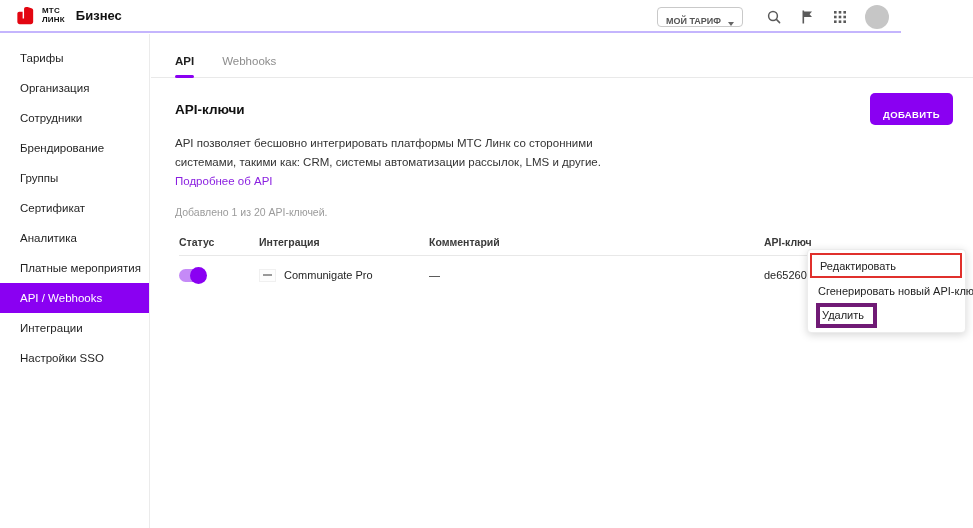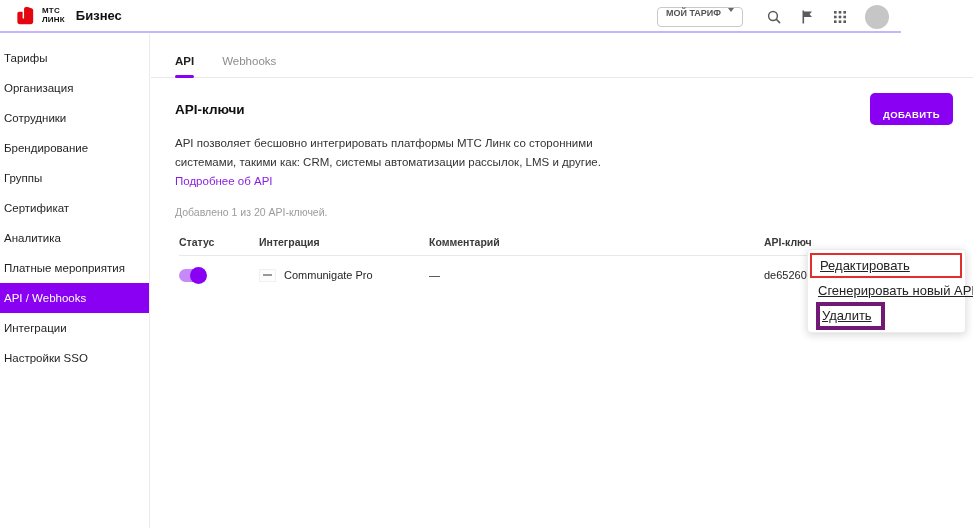--- a/index.html
+++ b/index.html
@@ -8,31 +8,31 @@
 
   
   .header { position: absolute; top:0; left:0; width:901px; height:33px; background:#fff;
     border-bottom:2px solid #c4b5fd; display:flex; align-items:center; z-index:5; }
   .logo-wrap { display:flex; align-items:center; margin-left:14px; }
   .logo-mark { width:23px; height:23px; }
   .logo-text { margin-left:5px; font-weight:bold; font-size:8px; line-height:8.5px; letter-spacing:.2px; color:#111; }
   .product-name { margin-left:11px; font-size:13px; font-weight:bold; color:#111; }
   .header-right { position:absolute; right:12px; top:0; height:33px; display:flex; align-items:center; gap:17px; }
   .tariff-btn { border:1px solid #c9c9c9; border-radius:4px; height:20px; padding:0 8px;
-    display:flex; align-items:flex-start; gap:7px; font-size:9px; font-weight:bold; color:#555;
+    display:flex; align-items:flex-end; gap:7px; font-size:9px; font-weight:bold; color:#555;
     background:#fff; cursor:pointer; margin-right:6px; }
   .caret { width:0; height:0; border-left:3.5px solid transparent; border-right:3.5px solid transparent;
     border-top:4px solid #666; }
   .hicon { width:16px; height:16px; display:block; }
   .avatar { width:24px; height:24px; border-radius:50%; background:#c6c6c6; }
 
   
   .sidebar { position:absolute; top:34px; left:0; width:150px; height:494px; background:#fff;
     border-right:1px solid #ebebeb; padding-top:9px; }
-  .side-item { height:30px; display:flex; align-items:center; padding-left:4px;
+  .side-item { height:30px; display:flex; align-items:center; padding-left:20px;
     font-size:11.5px; color:#1f1f1f; cursor:pointer; white-space:nowrap; }
   .side-item.active { background:#8a00f2; color:#fff; }
 
   
   .main { position:absolute; top:34px; left:151px; width:822px; height:494px; background:#fff; }
   .tabs { margin-top:21px; padding-left:24px; border-bottom:1px solid #e9e9e9; display:flex; gap:28px; }
   .tab { padding-bottom:10px; font-size:11.5px; color:#8d8d8d; position:relative; cursor:pointer; }
   .tab.active { color:#1f1f1f; font-weight:bold; }
   .tab.active .tab-underline { position:absolute; left:0; bottom:-1px; height:3px; width:100%;
     background:#8a00f2; border-radius:2px; }
@@ -61,21 +61,21 @@
   .img-placeholder { width:17px; height:13px; background:#fdfdfd; border:1px solid #f0f0f0;
     display:flex; align-items:center; justify-content:center; }
   .img-placeholder::after { content:""; width:9px; height:2px; background:#9a9a9a; }
   .comment-dash { color:#cfcfcf; }
 
   
   .context-menu { position:absolute; left:807px; top:249px; width:159px; background:#fff;
     border:1px solid #ececec; border-radius:4px; box-shadow:0 2px 8px rgba(0,0,0,.16);
     padding:3px 0 4px 0; z-index:10; }
   .menu-item { height:25px; display:flex; align-items:center; padding-left:10px;
-    font-size:13px; color:#222; cursor:pointer; white-space:nowrap;text-decoration:underline; }
+    font-size:11px; color:#222; cursor:pointer; white-space:nowrap; }
   .menu-item.hl-full { border:2px solid #e0302c; margin:0 3px 0 2px; padding-left:8px; }
   .hl-word { border:4px solid #701a75; padding:2px 9px 3px 2px; margin-left:-2px; }
 </style>
 </head>
 <body>
 
 <div class="header">
   <div class="logo-wrap">
     <svg class="logo-mark" viewBox="0 0 24 24">
       <path fill="#e30611" d="M3.5 10 C3.5 8.9 4.4 8 5.5 8 H9 V15 H10.5 V5 C10.5 3.9 11.4 3 12.5 3 H14.2 L18.9 4.6 C19.6 4.9 20 5.6 20 6.3 V18.5 C20 19.9 18.9 21 17.5 21 H6 C4.6 21 3.5 19.9 3.5 18.5 Z"></path>

